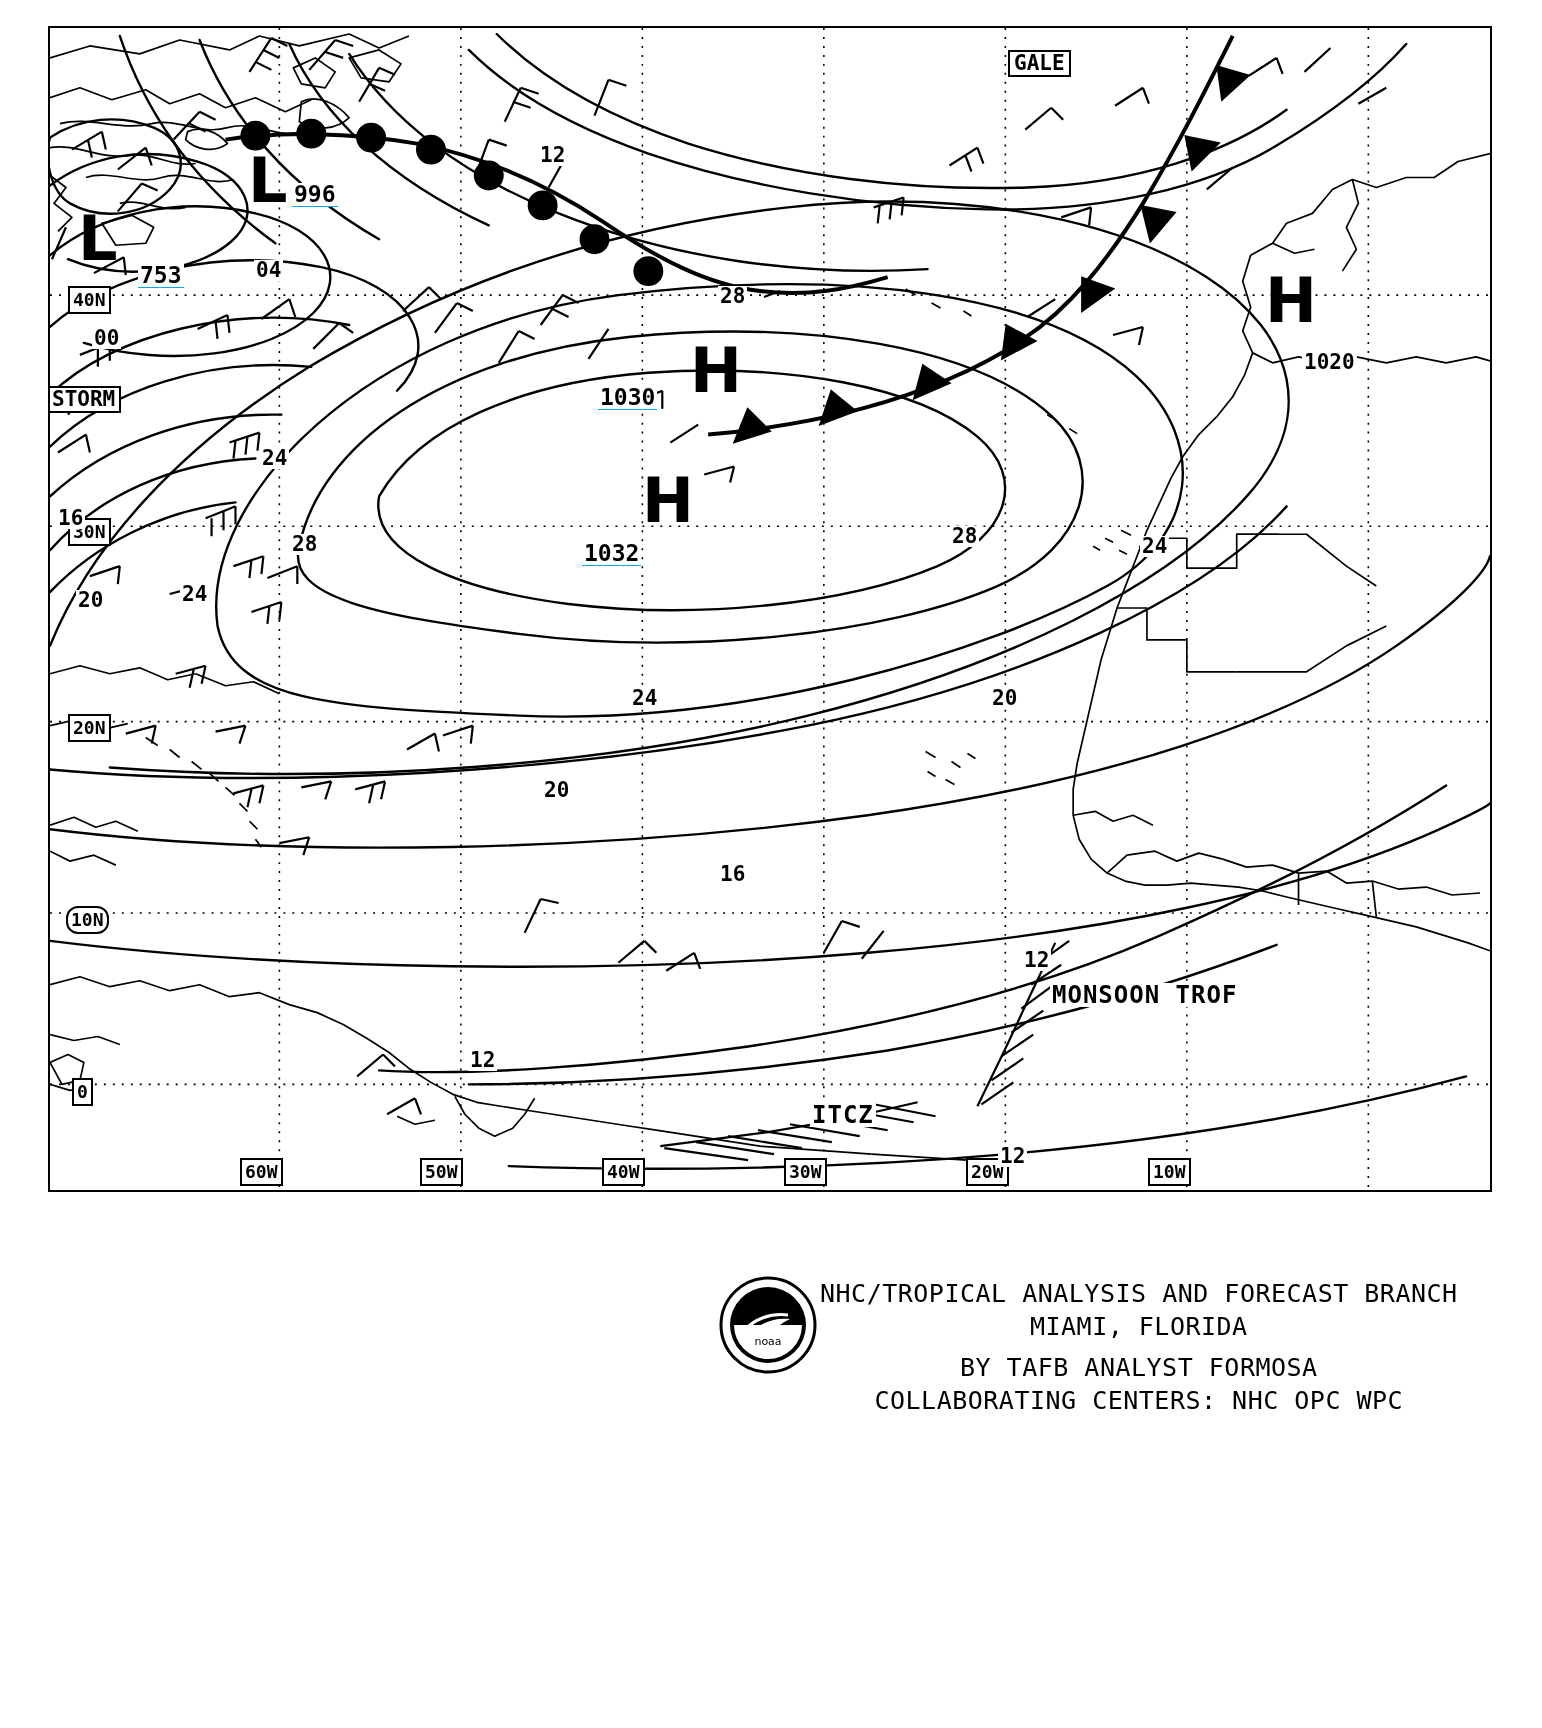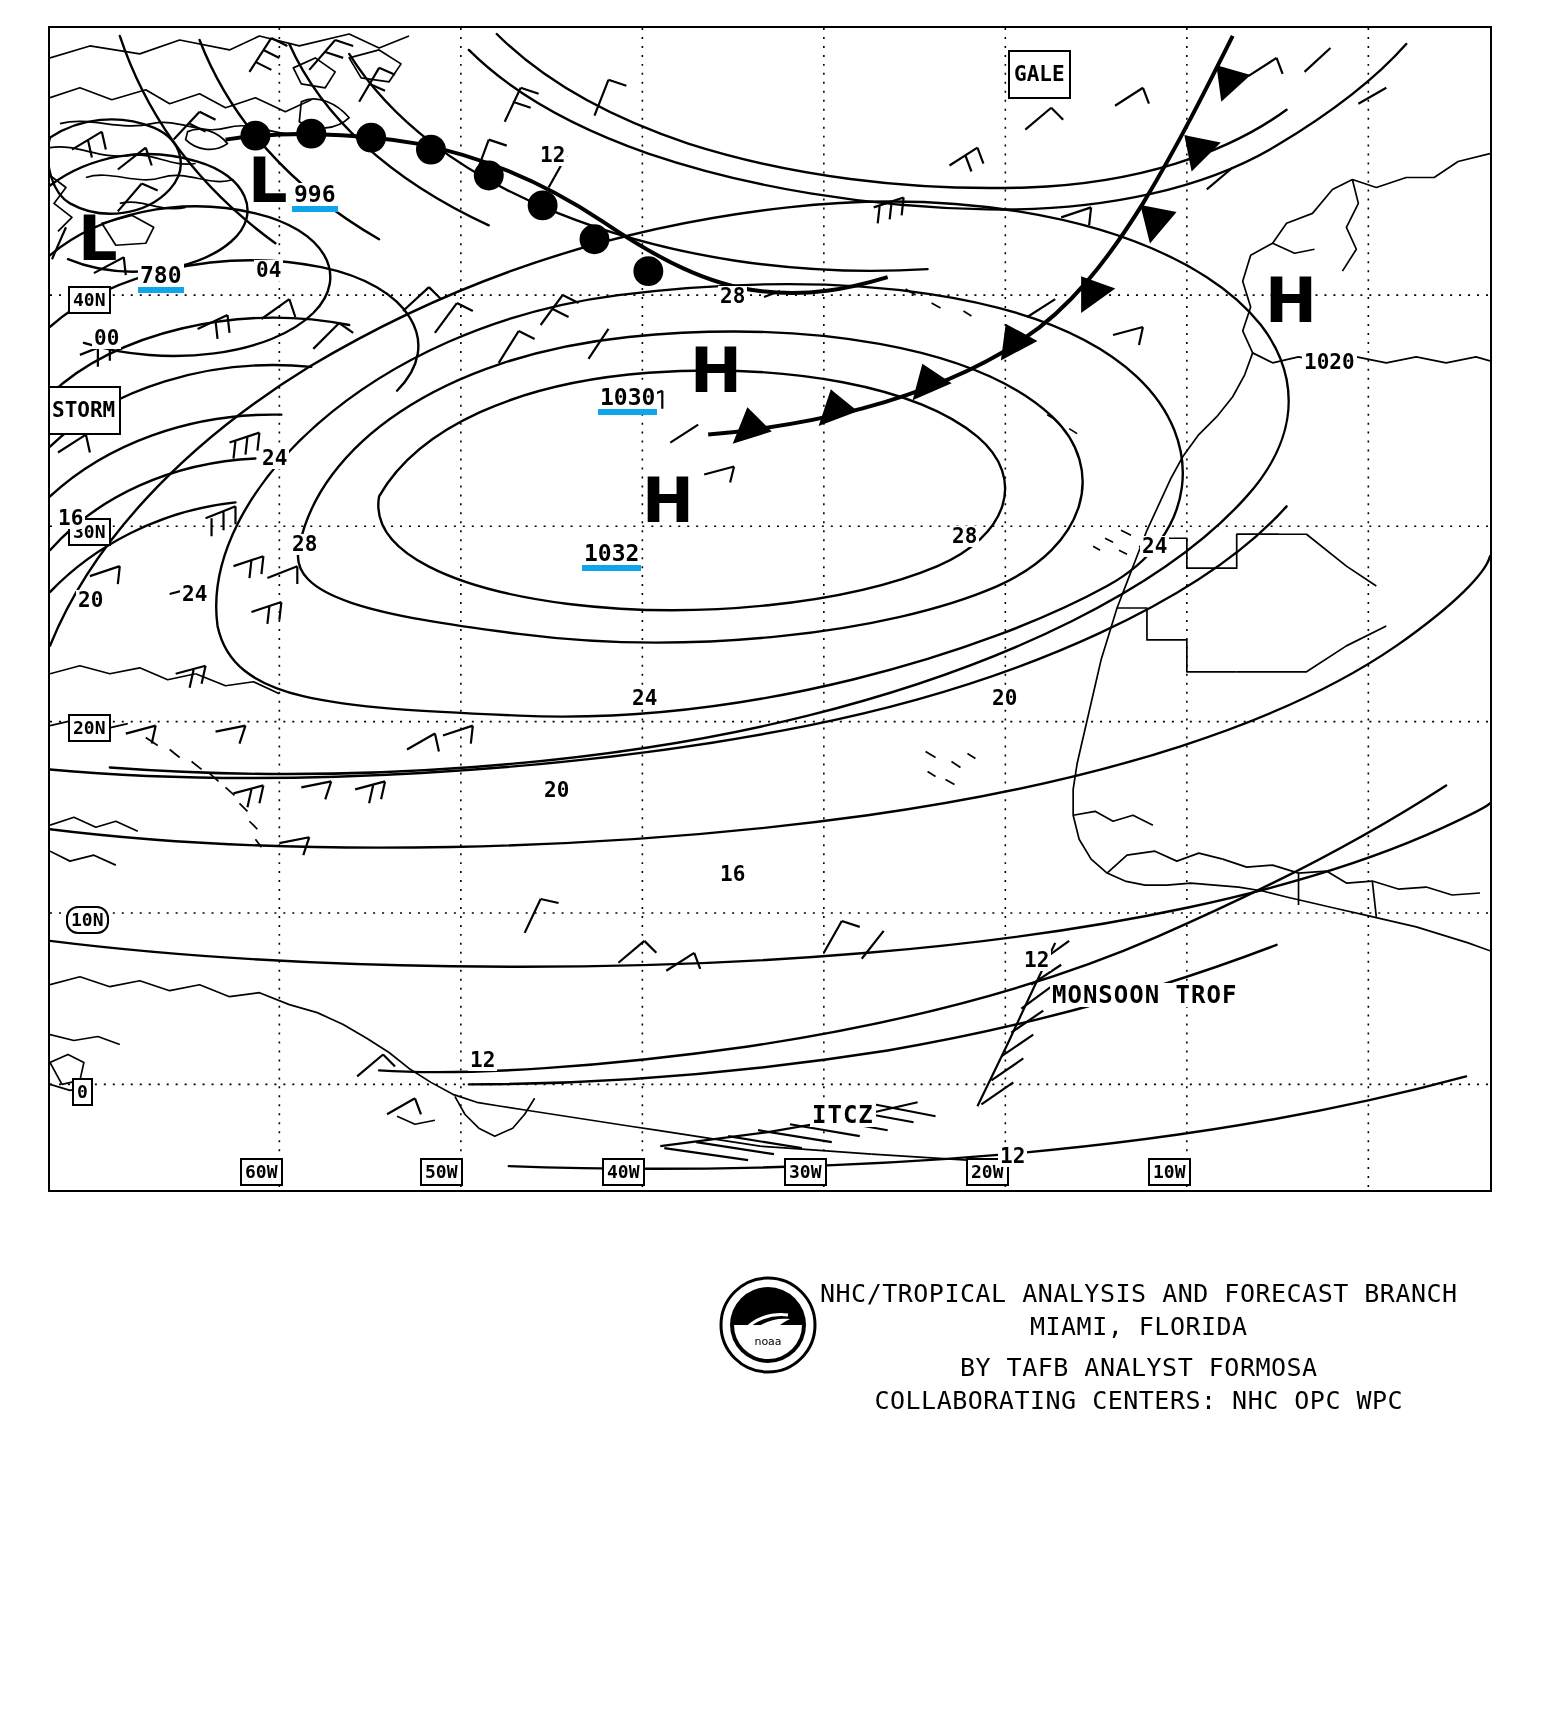--- a/index.html
+++ b/index.html
@@ -60,30 +60,30 @@
   }
   .pressure-center {
     font-size: 62px;
     font-weight: bold;
     font-family: "DejaVu Sans", sans-serif;
     line-height: 0.8;
   }
   .pressure-value {
     font-size: 23px;
     font-weight: bold;
-    border-bottom: 6px solid #0ea5e9;
+    border-bottom: 1px solid #0ea5e9;
     background: #fff;
     padding: 0 2px;
   }
   .warn-box {
     font-size: 21px;
     font-weight: bold;
     border: 2px solid #000;
     background: #fff;
-    padding: 12px 4px;
+    padding: 1px 4px;
   }
   .feature-label {
     font-size: 24px;
     font-weight: bold;
     letter-spacing: 1px;
     background: #fff;
     padding: 0 2px;
   }
 
   
@@ -367,21 +367,21 @@
   <div class="map-label grid-label" style="left:22px;top:1050px;">0</div>
 
   <div class="map-label grid-label" style="left:190px;top:1130px;">60W</div>
   <div class="map-label grid-label" style="left:370px;top:1130px;">50W</div>
   <div class="map-label grid-label" style="left:552px;top:1130px;">40W</div>
   <div class="map-label grid-label" style="left:734px;top:1130px;">30W</div>
   <div class="map-label grid-label" style="left:916px;top:1130px;">20W</div>
   <div class="map-label grid-label" style="left:1098px;top:1130px;">10W</div>
 
   <div class="map-label pressure-center" style="left:28px;top:186px;">L</div>
-  <div class="map-label pressure-value" style="left:88px;top:236px;">780</div>
+  <div class="map-label pressure-value" style="left:88px;top:236px;">753</div>
 
   <div class="map-label pressure-center" style="left:198px;top:128px;">L</div>
   <div class="map-label pressure-value" style="left:242px;top:155px;">996</div>
 
   <div class="map-label pressure-center" style="left:640px;top:318px;">H</div>
   <div class="map-label pressure-value" style="left:548px;top:358px;">1030</div>
 
   <div class="map-label pressure-center" style="left:592px;top:448px;">H</div>
   <div class="map-label pressure-value" style="left:532px;top:514px;">1032</div>
 

